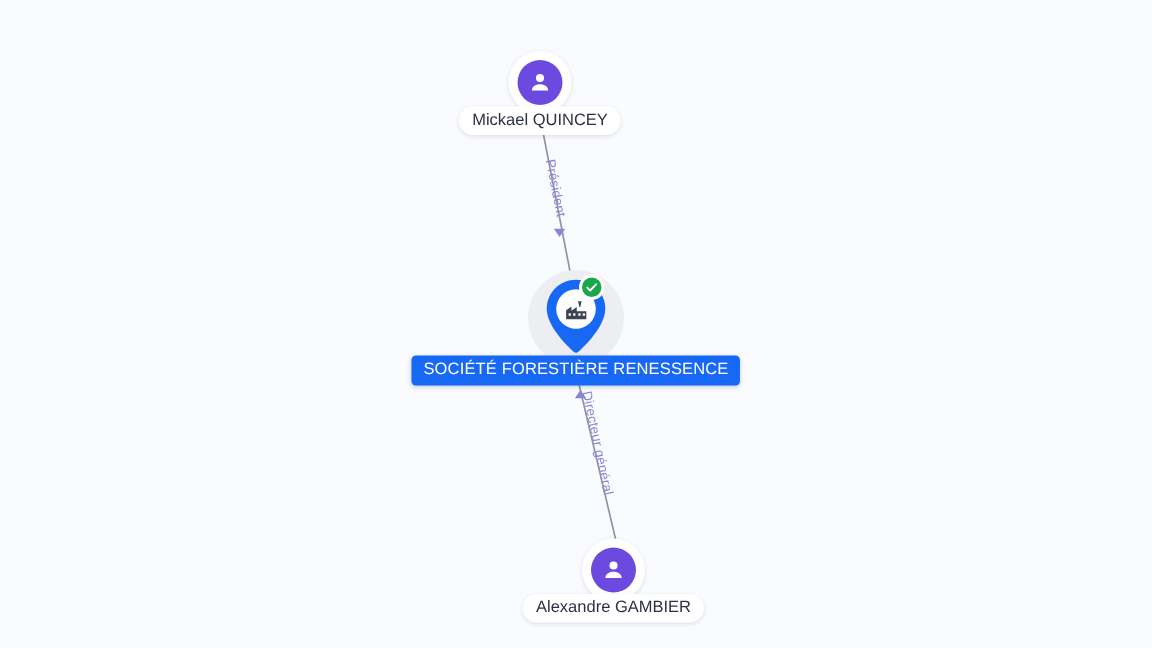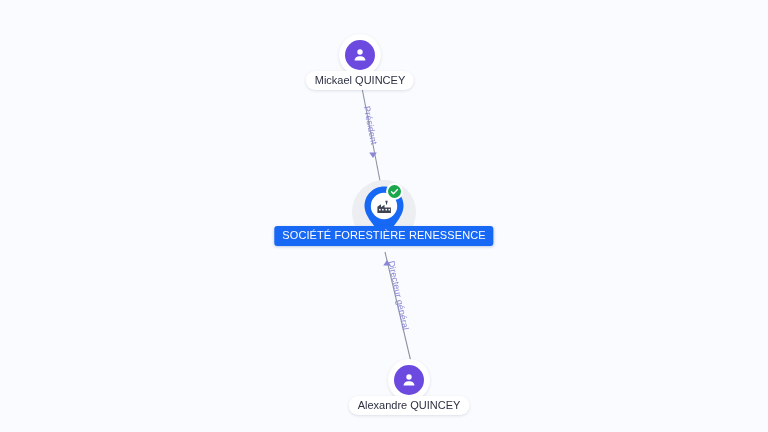--- a/index.html
+++ b/index.html
@@ -117,21 +117,21 @@
     border-radius: 50%;
     background: #1aa64b;
     border: 2px solid #ffffff;
     box-sizing: border-box;
     display: flex;
     align-items: center;
     justify-content: center;
   }
   .company-label {
     position: absolute;
-    top: 14px;
+    top: 25px;
     left: 50%;
     transform: translateX(-50%);
     background: #1668f5;
     color: #ffffff;
     border-radius: 3px;
     padding: 3px 8px 4px 8px;
     font-size: 11px;
     line-height: 13px;
     letter-spacing: 0.1px;
     white-space: nowrap;
@@ -208,16 +208,16 @@
 
   <div class="node person-node" style="left:409px; top:380px;">
     <div class="avatar-ring">
       <div class="avatar-disc">
         <svg width="18" height="18" viewBox="0 0 24 24" fill="#ffffff" xmlns="http://www.w3.org/2000/svg">
           <circle cx="12" cy="8" r="3.6"></circle>
           <path d="M4.8 19.2c0-3.6 3.2-5.6 7.2-5.6s7.2 2 7.2 5.6z"></path>
         </svg>
       </div>
     </div>
-    <div class="person-label">Alexandre QUINCEY</div>
+    <div class="person-label">Alexandre GAMBIER</div>
   </div>
 
 </div>
 
 </body></html>

